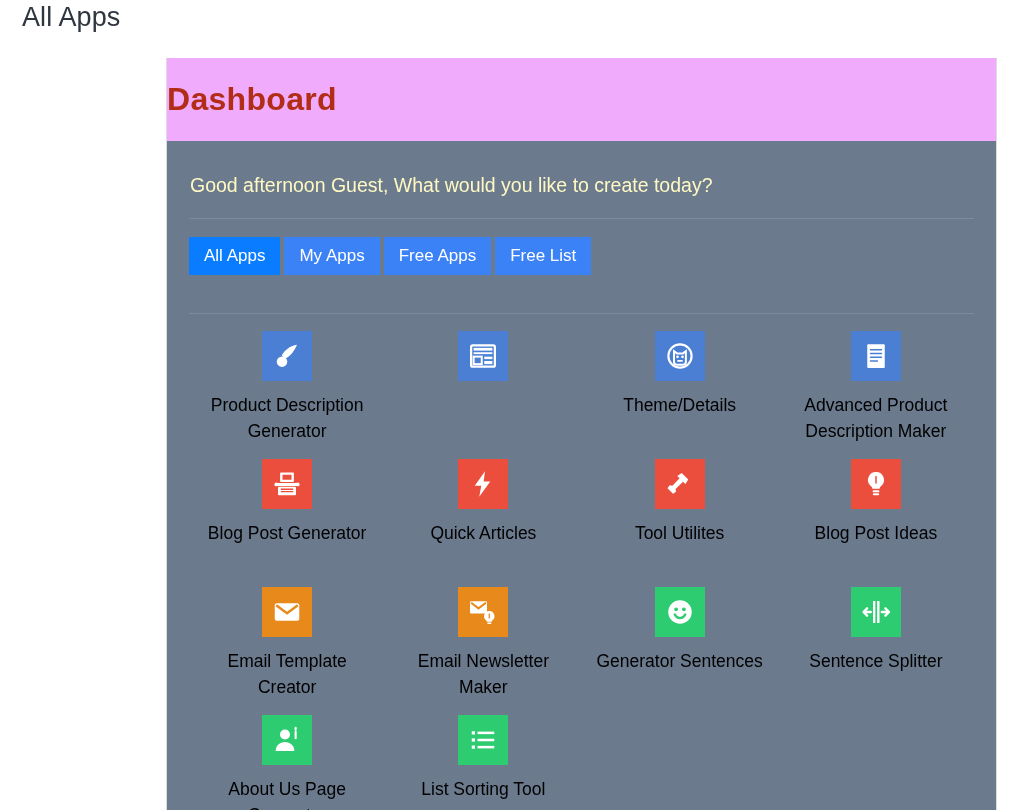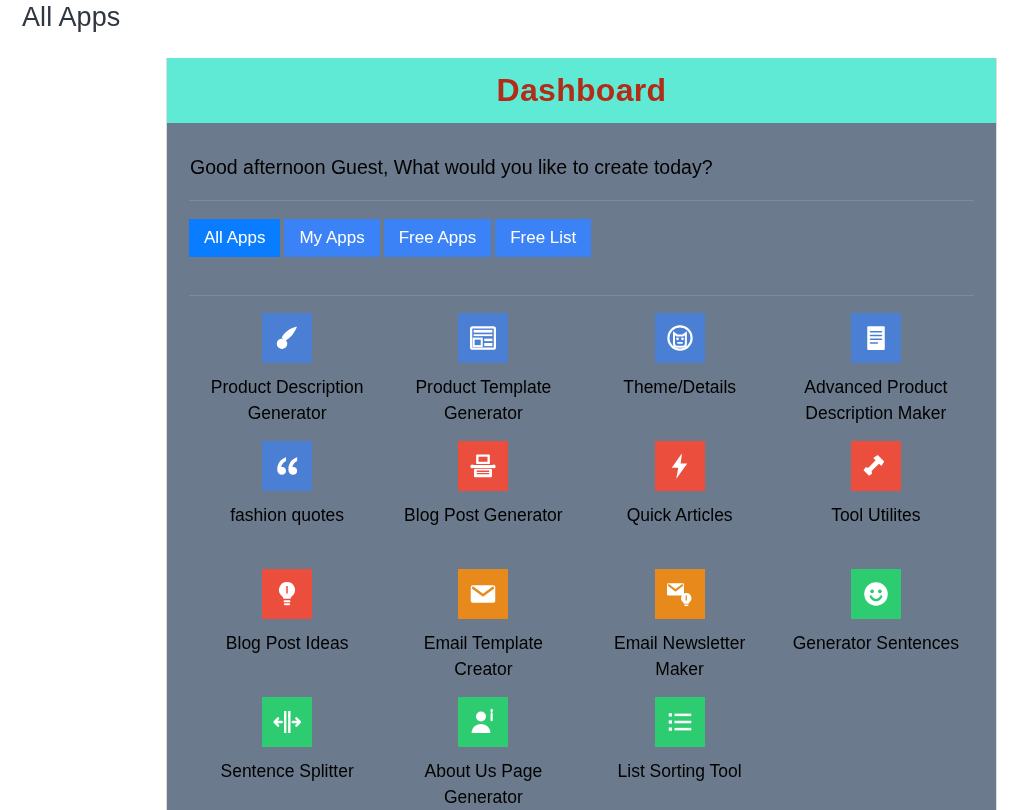--- a/index.html
+++ b/index.html
@@ -31,40 +31,39 @@
     top: 58px;
     width: 831px;
     height: 760px;
     background: #6b7a8d;
     border: 1px solid #dcdcdc;
     border-top: none;
     overflow: hidden;
   }
 
   .panel-header {
-    height: 65px;
-    background: #5eead4;
+    height: 83px;
+    background: #f0abfc;
     display: flex;
     align-items: center;
-    justify-content: center;
   }
 
   .panel-title {
     font-size: 32px;
     font-weight: 700;
     color: #b22d17;
     letter-spacing: 0.3px;
   }
 
   .panel-body {
     padding: 0 22px;
   }
 
   .greeting {
-    color: #000000;
+    color: #fef9c3;
     font-size: 19.5px;
     font-weight: 400;
     padding: 31px 0 0 1px;
     line-height: 26px;
   }
 
   .divider {
     height: 1px;
     background: #7e8b9c;
     margin-top: 20px;
@@ -173,21 +172,20 @@
           <div class="app-tile tile-blue">
             <svg width="30" height="30" viewBox="0 0 24 24" fill="none">
               <rect x="2.5" y="3.5" width="19" height="17" rx="1.2" stroke="white" stroke-width="1.8"></rect>
               <rect x="4.5" y="5.5" width="15" height="2.2" fill="white"></rect>
               <rect x="4.5" y="9" width="15" height="1.5" fill="white"></rect>
               <rect x="4.5" y="12.5" width="6.5" height="6" stroke="white" stroke-width="1.6"></rect>
               <rect x="13" y="12.5" width="6.5" height="2" fill="white"></rect>
               <rect x="13" y="16" width="6.5" height="2.5" fill="white"></rect>
             </svg>
           </div>
-          <div class="app-label">Product Template Generator</div>
         </div>
         <div class="app-cell">
           <div class="app-tile tile-blue">
             <svg width="30" height="30" viewBox="0 0 24 24" fill="none">
               <circle cx="12" cy="12" r="9.3" stroke="white" stroke-width="1.7"></circle>
               <path d="M7.2 8.2v8.4c0 1.3 1 2.3 2.3 2.3h4.9c1.3 0 2.3-1 2.3-2.3V8.2l-2.4 1.7H9.6L7.2 8.2z" stroke="white" stroke-width="1.6" fill="none"></path>
               <circle cx="10" cy="12.6" r="1.1" fill="white"></circle>
               <circle cx="14" cy="12.6" r="1.1" fill="white"></circle>
               <path d="M10.4 15.8h3.2" stroke="white" stroke-width="1.4" stroke-linecap="round"></path>
             </svg>
@@ -195,29 +193,20 @@
           <div class="app-label">Theme/Details</div>
         </div>
         <div class="app-cell">
           <div class="app-tile tile-blue">
             <svg width="30" height="30" viewBox="0 0 24 24" fill="none">
               <rect x="5" y="2.5" width="14" height="19" rx="0.8" fill="white"></rect>
               <path d="M7.6 7h8.8M7.6 10h8.8M7.6 13h8.8M7.6 16h5.5" stroke="#4a7fd4" stroke-width="1.25" stroke-linecap="round"></path>
             </svg>
           </div>
           <div class="app-label">Advanced Product Description Maker</div>
-        </div>
-        <div class="app-cell">
-          <div class="app-tile tile-blue">
-            <svg width="30" height="30" viewBox="0 0 24 24" fill="none">
-              <path d="M4.2 14.8c0 2.6 1.5 4.2 3.7 4.2 1.9 0 3.3-1.4 3.3-3.3 0-1.8-1.2-3-2.9-3-.4 0-.8.1-1 .2.5-2.1 2-3.9 3.9-4.9V5C7.4 6.1 4.2 9.9 4.2 14.8z" fill="white"></path>
-              <path d="M13.1 14.8c0 2.6 1.5 4.2 3.7 4.2 1.9 0 3.3-1.4 3.3-3.3 0-1.8-1.2-3-2.9-3-.4 0-.8.1-1 .2.5-2.1 2-3.9 3.9-4.9V5c-4 1.1-7 4.9-7 9.8z" fill="white"></path>
-            </svg>
-          </div>
-          <div class="app-label">fashion quotes</div>
         </div>
         <div class="app-cell">
           <div class="app-tile tile-red">
             <svg width="30" height="30" viewBox="0 0 24 24" fill="none">
               <rect x="6.5" y="2.8" width="11" height="7.5" rx="0.7" fill="white"></rect>
               <rect x="8.4" y="4.6" width="7.2" height="4" fill="#ec4e3d"></rect>
               <path d="M2.6 11.2h18.8v2.4H2.6z" fill="white"></path>
               <rect x="4.8" y="14.2" width="14.4" height="6.8" rx="0.8" fill="white"></rect>
               <path d="M7 16.2h10M7 18.1h10" stroke="#ec4e3d" stroke-width="1.1"></path>
               <circle cx="3.4" cy="12.3" r="1.5" fill="white"></circle>

